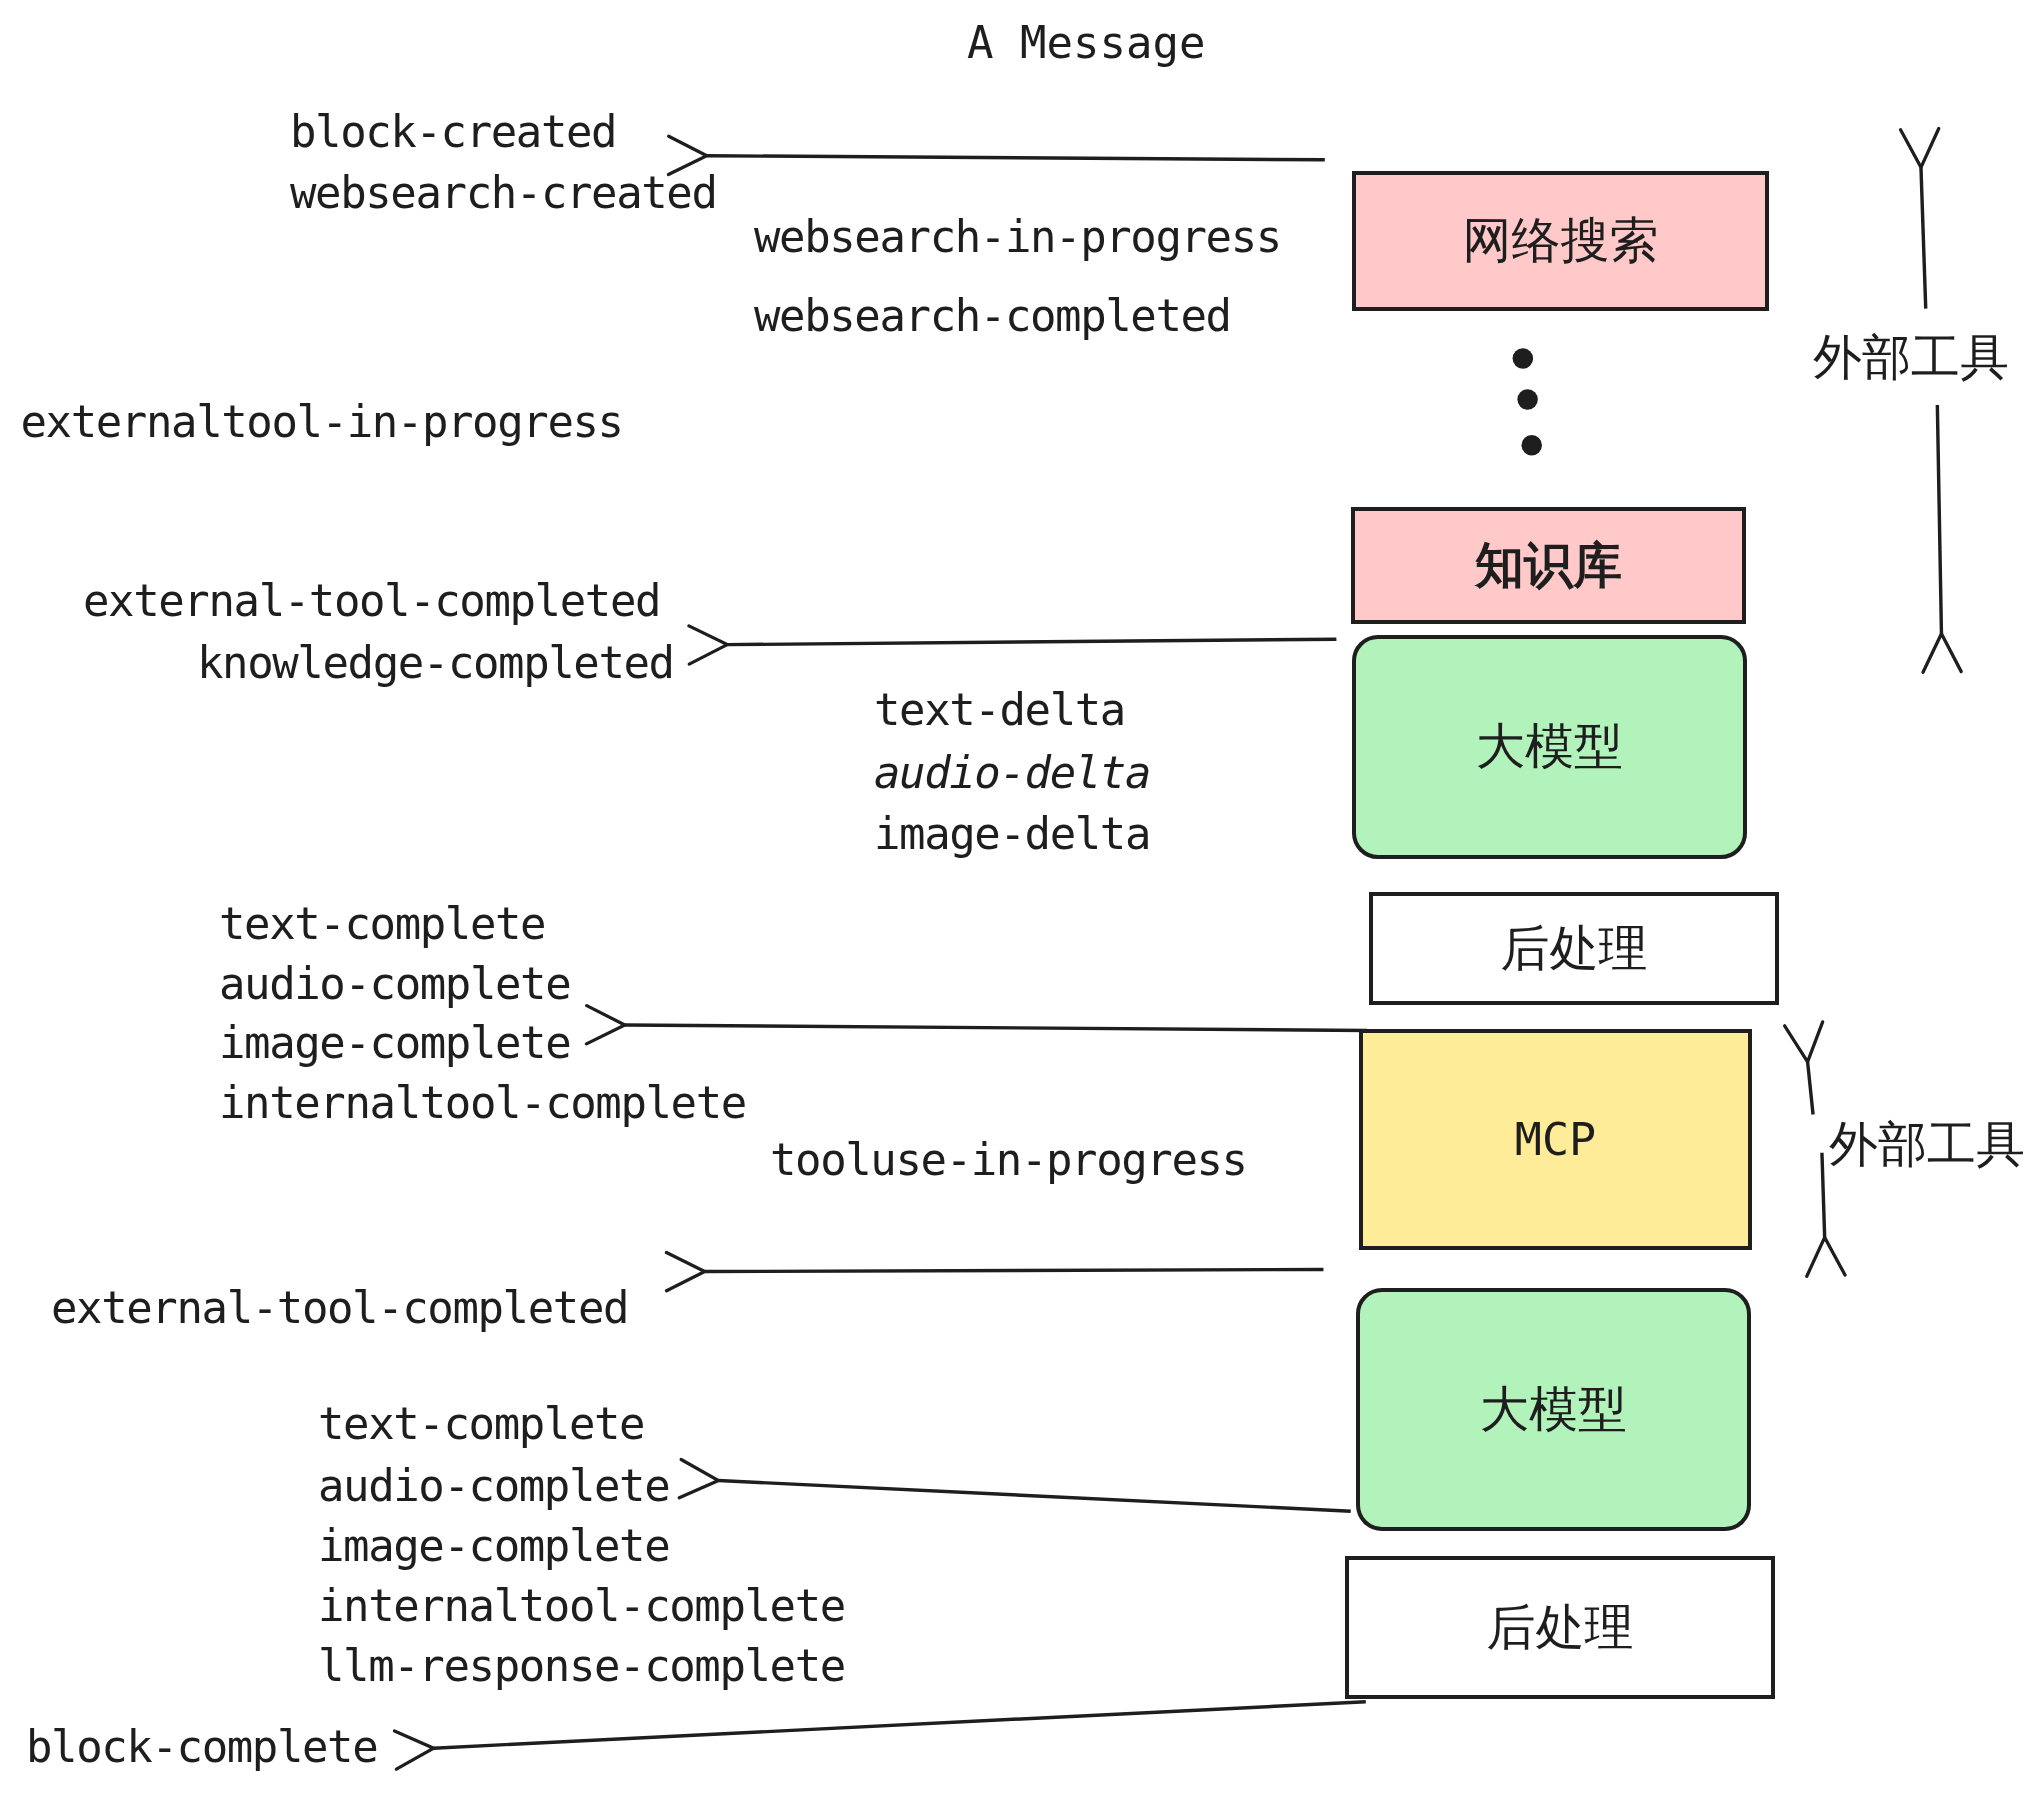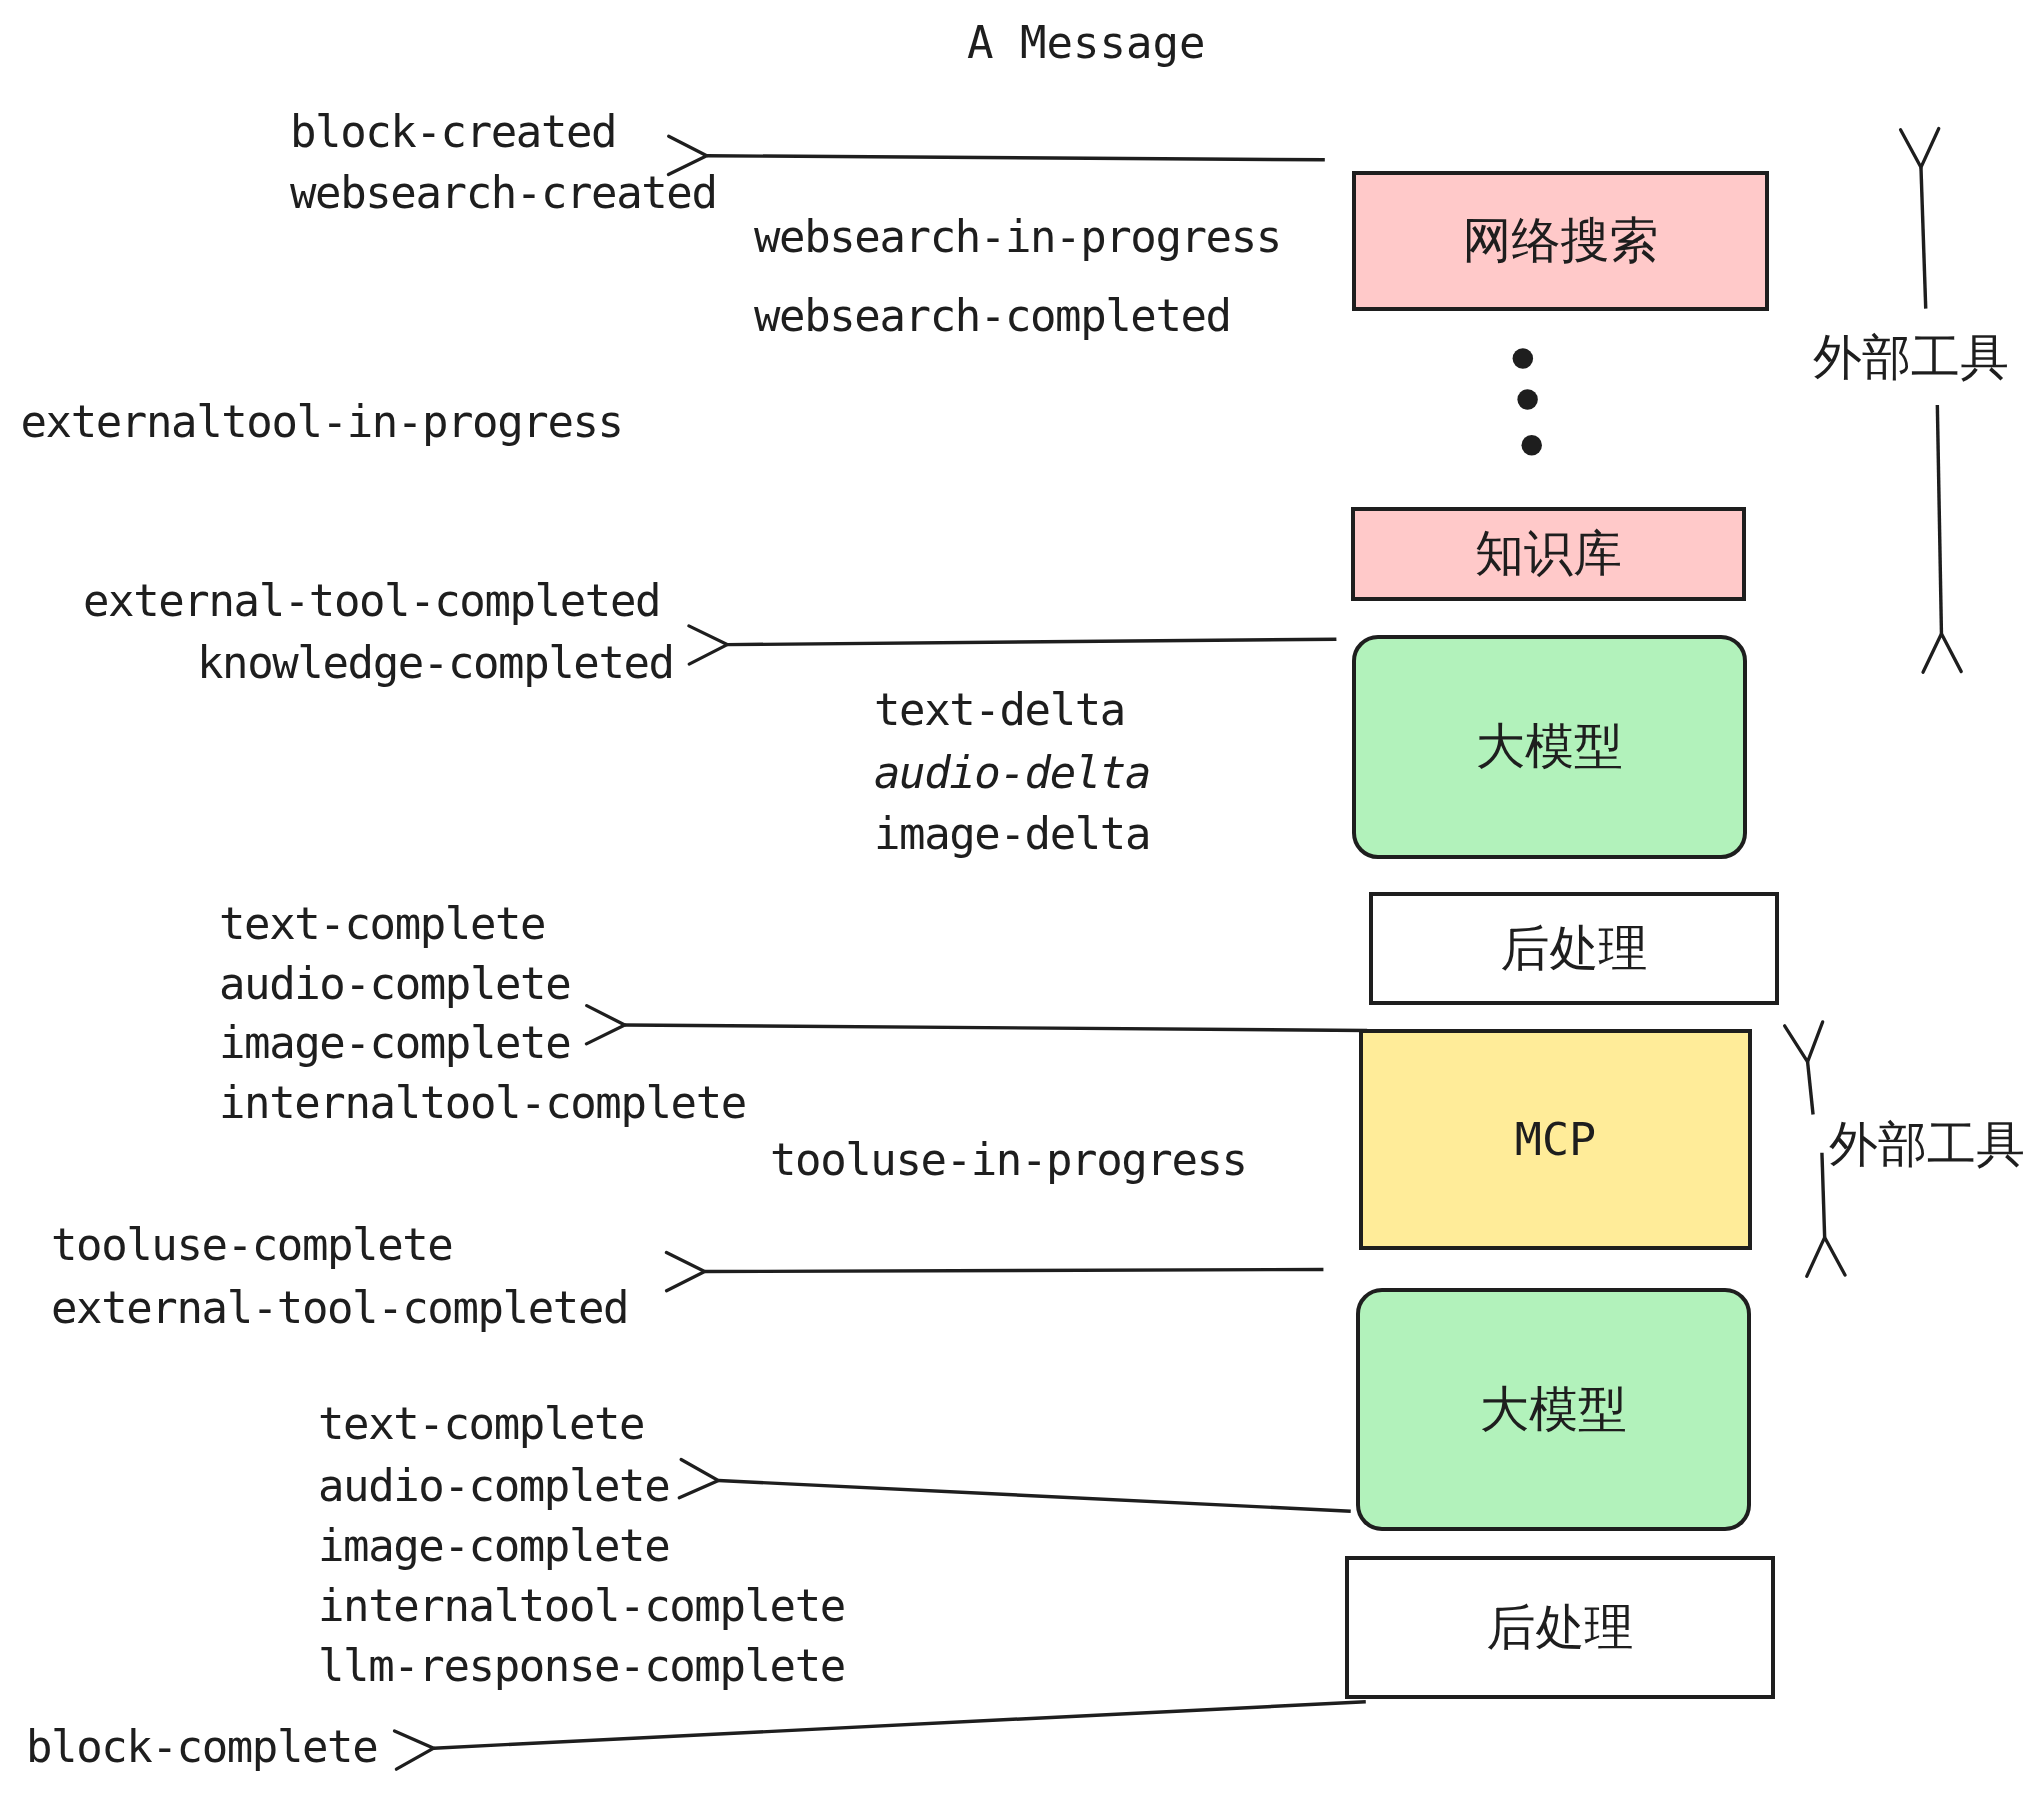--- a/index.html
+++ b/index.html
@@ -74,36 +74,35 @@
   <div class="lbl" style="left:874px; top:749px;font-style:italic;">audio-delta</div>
   <div class="lbl" style="left:874px; top:810px;">image-delta</div>
 
   <div class="lbl" style="left:219px;  top:900px;">text-complete</div>
   <div class="lbl" style="left:219px;  top:960px;">audio-complete</div>
   <div class="lbl" style="left:219px;  top:1019px;">image-complete</div>
   <div class="lbl" style="left:219px;  top:1079px;">internaltool-complete</div>
 
   <div class="lbl" style="left:770px; top:1136px;">tooluse-in-progress</div>
 
-  <div class="lbl" style="left:51px;   top:1221px;">tooluse-complete</div>
   <div class="lbl" style="left:51px;   top:1284px;">external-tool-completed</div>
 
   <div class="lbl" style="left:318px;  top:1400px;">text-complete</div>
   <div class="lbl" style="left:318px;  top:1462px;">audio-complete</div>
   <div class="lbl" style="left:318px;  top:1522px;">image-complete</div>
   <div class="lbl" style="left:318px;  top:1582px;">internaltool-complete</div>
   <div class="lbl" style="left:318px;  top:1642px;">llm-response-complete</div>
 
   <div class="lbl" style="left:26px;   top:1723px;">block-complete</div>
 
   <div class="node pink" style="left:1352px; top:171px;  width:417px; height:140px;">
     <span>网络搜索</span>
   </div>
 
-  <div class="node pink" style="left:1351px; top:507px;  width:395px; height:94px;">
+  <div class="node pink" style="left:1351px; top:507px;  width:395px; height:117px;font-weight:bold;">
     <span>知识库</span>
   </div>
 
   <div class="node green" style="left:1352px; top:635px;  width:395px; height:224px;">
     <span>大模型</span>
   </div>
 
   <div class="node white" style="left:1369px; top:892px; width:410px; height:113px;">
     <span>后处理</span>
   </div>

